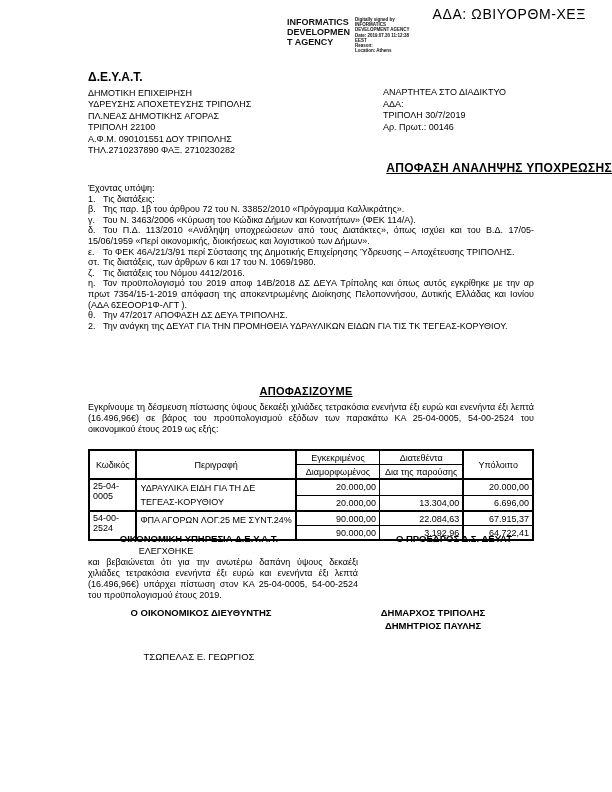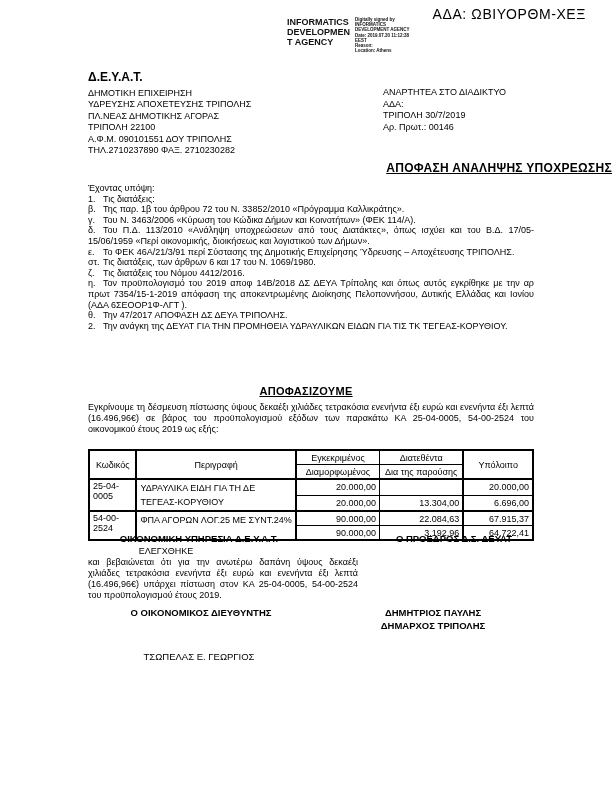--- a/index.html
+++ b/index.html
@@ -158,18 +158,18 @@
       </tr>
     </tbody>
   </table>
 
   <div class="sig-left-title">ΟΙΚΟΝΟΜΙΚΗ ΥΠΗΡΕΣΙΑ Δ.Ε.Υ.Α.Τ.</div>
   <div class="sig-right-title">Ο ΠΡΟΕΔΡΟΣ Δ.Σ. ΔΕΥΑΤ</div>
   <div class="sig-checked">ΕΛΕΓΧΘΗΚΕ</div>
   <div class="sig-cert">και βεβαιώνεται ότι για την ανωτέρω δαπάνη ύψους δεκαέξι χιλιάδες τετρακόσια ενενήντα έξι ευρώ και ενενήντα έξι λεπτά (16.496,96€) υπάρχει πίστωση στον ΚΑ 25-04-0005, 54-00-2524 του προϋπολογισμού έτους 2019.</div>
   <div class="sig-left-role">Ο ΟΙΚΟΝΟΜΙΚΟΣ ΔΙΕΥΘΥΝΤΗΣ</div>
   <div class="sig-right-name">
+    <div>ΔΗΜΑΡΧΟΣ ΤΡΙΠΟΛΗΣ</div>
     <div>ΔΗΜΗΤΡΙΟΣ ΠΑΥΛΗΣ</div>
-    <div>ΔΗΜΑΡΧΟΣ ΤΡΙΠΟΛΗΣ</div>
   </div>
   <div class="sig-left-name">ΤΣΩΠΕΛΑΣ Ε. ΓΕΩΡΓΙΟΣ</div>
 
 </div>
 
 </body></html>

